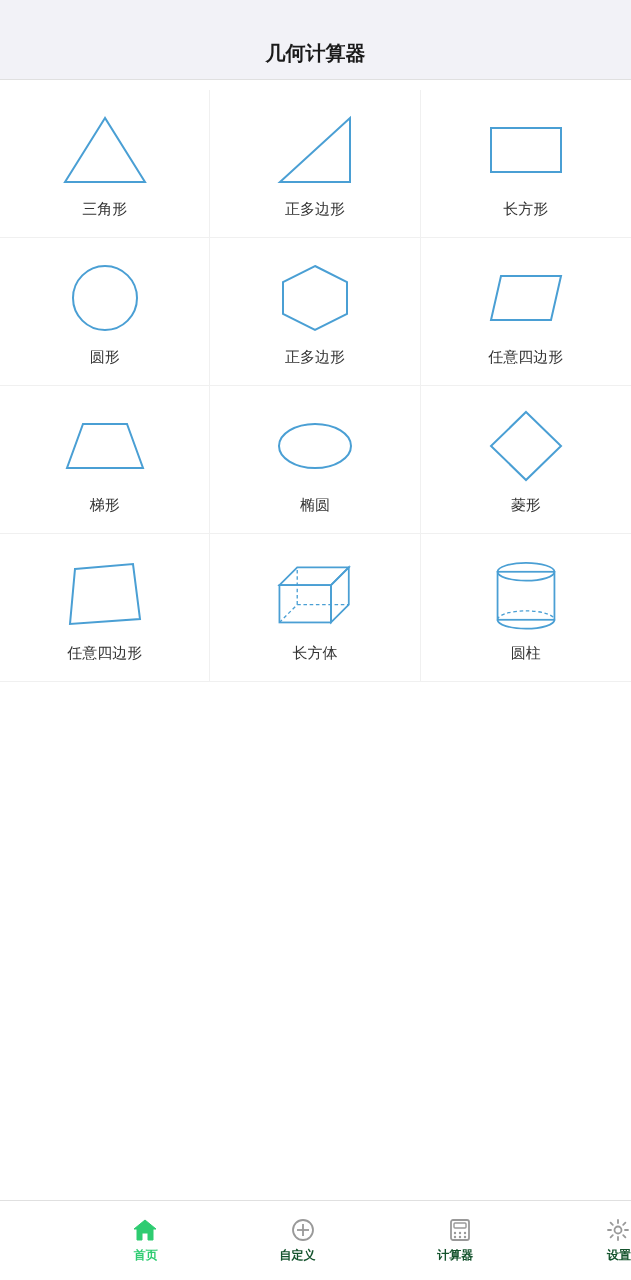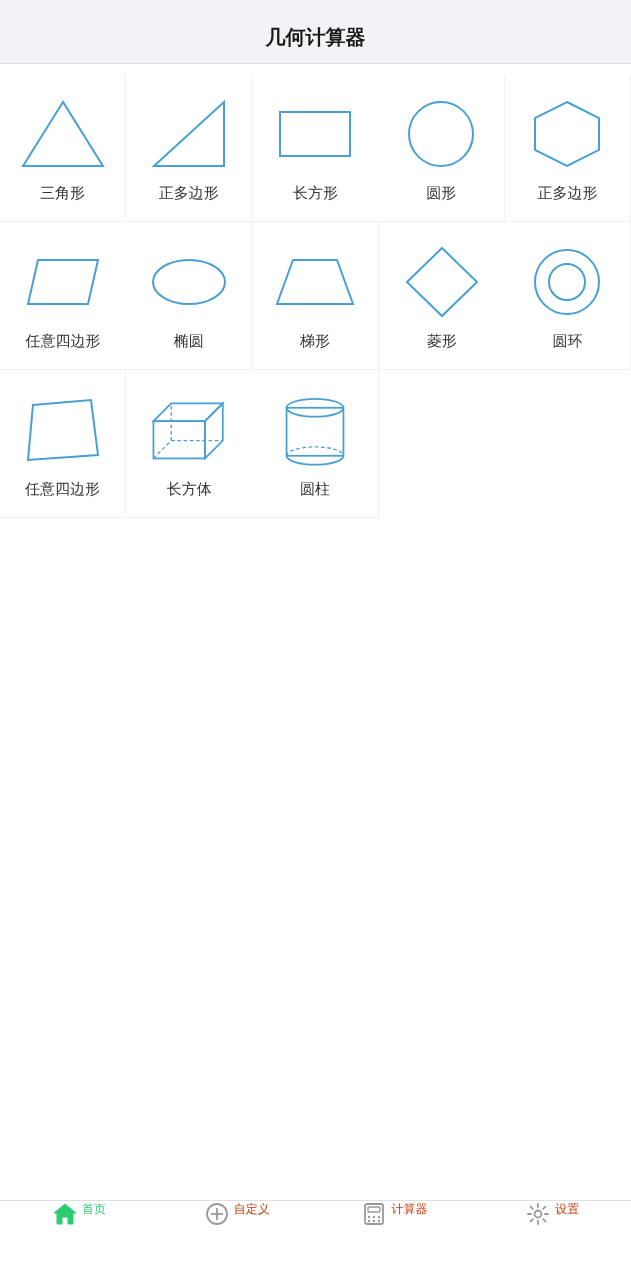--- a/index.html
+++ b/index.html
@@ -10,37 +10,38 @@
       min-height: 1280px;
       display: flex;
       flex-direction: column;
     }
     
     .header {
       background: #f2f2f7;
       padding: 24px 0 12px;
       text-align: center;
       border-bottom: 1px solid #e0e0e0;
+      margin-top: 16px;
     }
     .header-title {
       font-size: 20px;
       font-weight: 600;
       color: #1a1a1a;
     }
     
     .main-content {
       flex: 1;
       background: #fff;
       overflow-y: auto;
       padding: 10px 0;
     }
     
     .shape-grid {
       display: grid;
-      grid-template-columns: repeat(5, 1fr);
+      grid-template-columns: repeat(3, 1fr);
       gap: 0;
     }
     .shape-cell {
       display: flex;
       flex-direction: column;
       align-items: center;
       justify-content: center;
       padding: 20px 10px 18px;
       cursor: pointer;
       border-bottom: 1px solid #f0f0f0;
@@ -61,32 +62,34 @@
     
     .bottom-nav {
       background: #fff;
       border-top: 1px solid #e0e0e0;
       display: flex;
       height: 80px;
     }
     .nav-item {
       flex: 1;
       display: flex;
-      align-items: flex-start;
+      flex-direction: column;
+      align-items: flex-end;
       justify-content: center;
       cursor: pointer;
       gap: 4px;
+      font-weight: bold;
     }
     .nav-item svg {
       width: 26px;
       height: 26px;
     }
     .nav-label {
       font-size: 12px;
-      color: #c2410c;
+      color: #14532d;
     }
     .nav-item.active .nav-label {
       color: #2ecc71;
     }
     .nav-item.active svg path,
     .nav-item.active svg rect,
     .nav-item.active svg circle,
     .nav-item.active svg polygon {
       fill: #2ecc71;
       stroke: #2ecc71;
@@ -140,46 +143,39 @@
 
     <div class="shape-cell">
       <svg viewBox="0 0 100 80">
         <polygon points="25,18 85,18 75,62 15,62" fill="none" stroke="#4a9fd4" stroke-width="2"></polygon>
       </svg>
       <span class="shape-label">任意四边形</span>
     </div>
 
     <div class="shape-cell">
       <svg viewBox="0 0 100 80">
+        <polygon points="28,18 72,18 88,62 12,62" fill="none" stroke="#4a9fd4" stroke-width="2"></polygon>
+      </svg>
+      <span class="shape-label">梯形</span>
+    </div>
+
+    <div class="shape-cell">
+      <svg viewBox="0 0 100 80">
         <ellipse cx="50" cy="40" rx="36" ry="22" fill="none" stroke="#4a9fd4" stroke-width="2"></ellipse>
       </svg>
       <span class="shape-label">椭圆</span>
     </div>
 
     <div class="shape-cell">
       <svg viewBox="0 0 100 80">
-        <polygon points="28,18 72,18 88,62 12,62" fill="none" stroke="#4a9fd4" stroke-width="2"></polygon>
-      </svg>
-      <span class="shape-label">梯形</span>
-    </div>
-
-    <div class="shape-cell">
-      <svg viewBox="0 0 100 80">
         <polygon points="50,6 85,40 50,74 15,40" fill="none" stroke="#4a9fd4" stroke-width="2"></polygon>
       </svg>
       <span class="shape-label">菱形</span>
     </div>
 
-    <div class="shape-cell">
-      <svg viewBox="0 0 100 80">
-        <circle cx="50" cy="40" r="32" fill="none" stroke="#4a9fd4" stroke-width="2"></circle>
-        <circle cx="50" cy="40" r="18" fill="none" stroke="#4a9fd4" stroke-width="2"></circle>
-      </svg>
-      <span class="shape-label">圆环</span>
-    </div>
 
     <div class="shape-cell">
       <svg viewBox="0 0 100 80">
         <polygon points="20,15 78,10 85,65 15,70" fill="none" stroke="#4a9fd4" stroke-width="2"></polygon>
       </svg>
       <span class="shape-label">任意四边形</span>
     </div>
 
 
     <div class="shape-cell">

